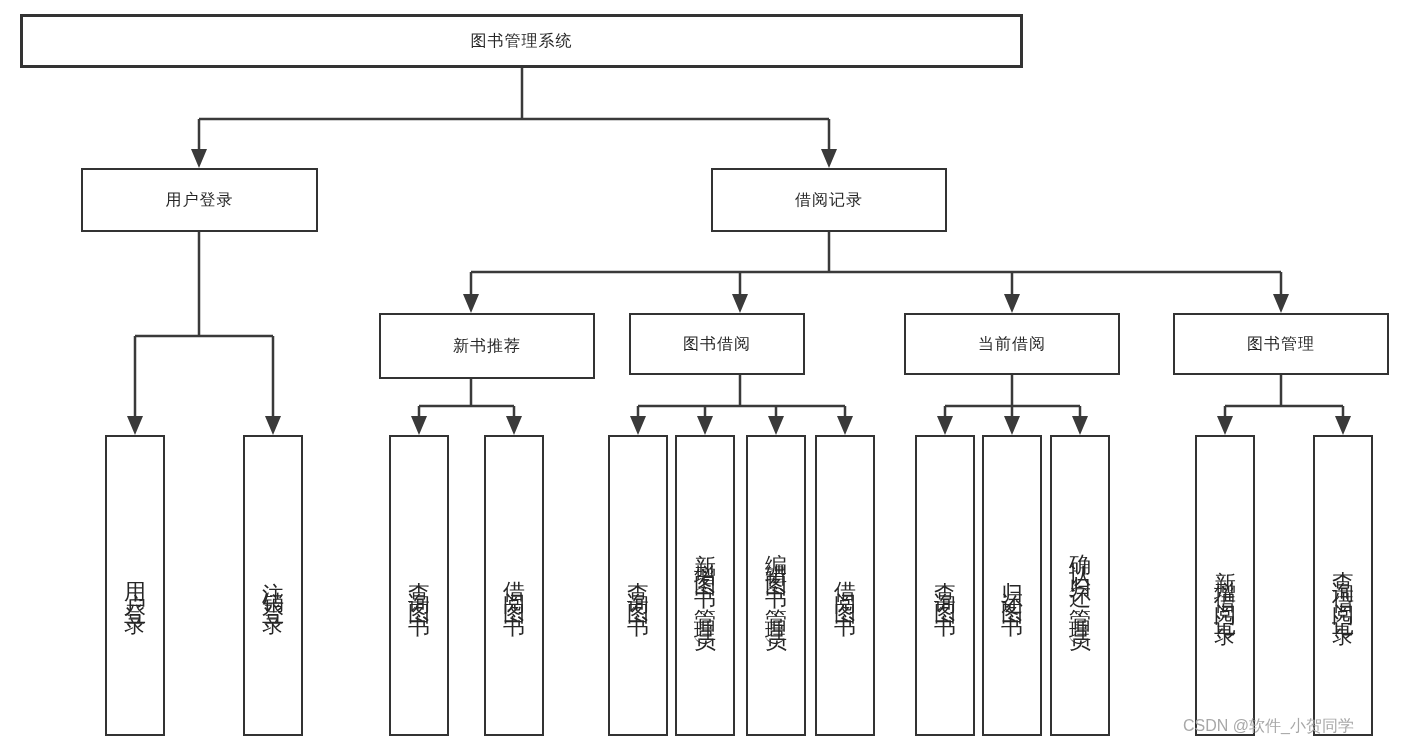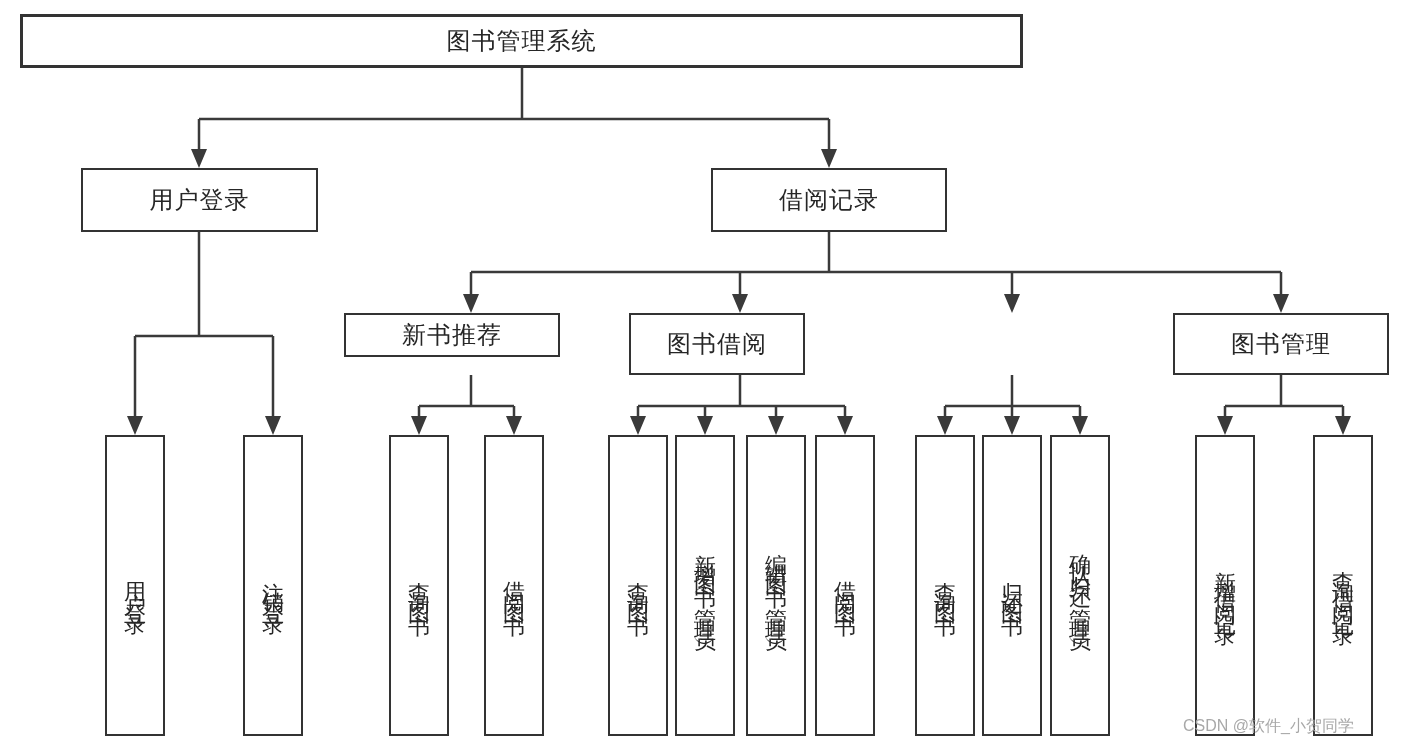--- a/index.html
+++ b/index.html
@@ -21,21 +21,21 @@
   .wires{position:absolute;left:0;top:0;width:1405px;height:747px;}
   .node{
     position:absolute;
     background:#fff;
     border:2.5px solid var(--border);
     box-sizing:border-box;
     display:flex;align-items:center;justify-content:center;
   }
   .root{border-width:3px;}
   .hbox span{
-    font-size:24px;
+    font-size:16px;
     letter-spacing:1px;
     white-space:nowrap;
   }
   .vbox .vtext{
     writing-mode:vertical-rl;
     text-orientation:mixed;
     font-size:22px;
     letter-spacing:11px;
     line-height:1;
   }
@@ -102,25 +102,28 @@
     <span>图书管理系统</span>
   </div>
 
   <div class="node hbox" style="left:81px;top:168px;width:237px;height:64px">
     <span>用户登录</span>
   </div>
   <div class="node hbox" style="left:711px;top:168px;width:236px;height:64px">
     <span>借阅记录</span>
   </div>
 
-  <div class="node hbox" style="left:344px;top:313px;width:216px;height:44px">
+  <div class="node hbox" style="left:379px;top:313px;width:216px;height:66px">
     <span>新书推荐</span>
   </div>
   <div class="node hbox" style="left:629px;top:313px;width:176px;height:62px">
     <span>图书借阅</span>
+  </div>
+  <div class="node hbox" style="left:904px;top:313px;width:216px;height:62px">
+    <span>当前借阅</span>
   </div>
   <div class="node hbox" style="left:1173px;top:313px;width:216px;height:62px">
     <span>图书管理</span>
   </div>
 
   <div class="node vbox" style="left:105px;top:435px;width:60px;height:301px">
     <span class="vtext">用户登录</span>
   </div>
   <div class="node vbox" style="left:243px;top:435px;width:60px;height:301px">
     <span class="vtext">注销登录</span>

